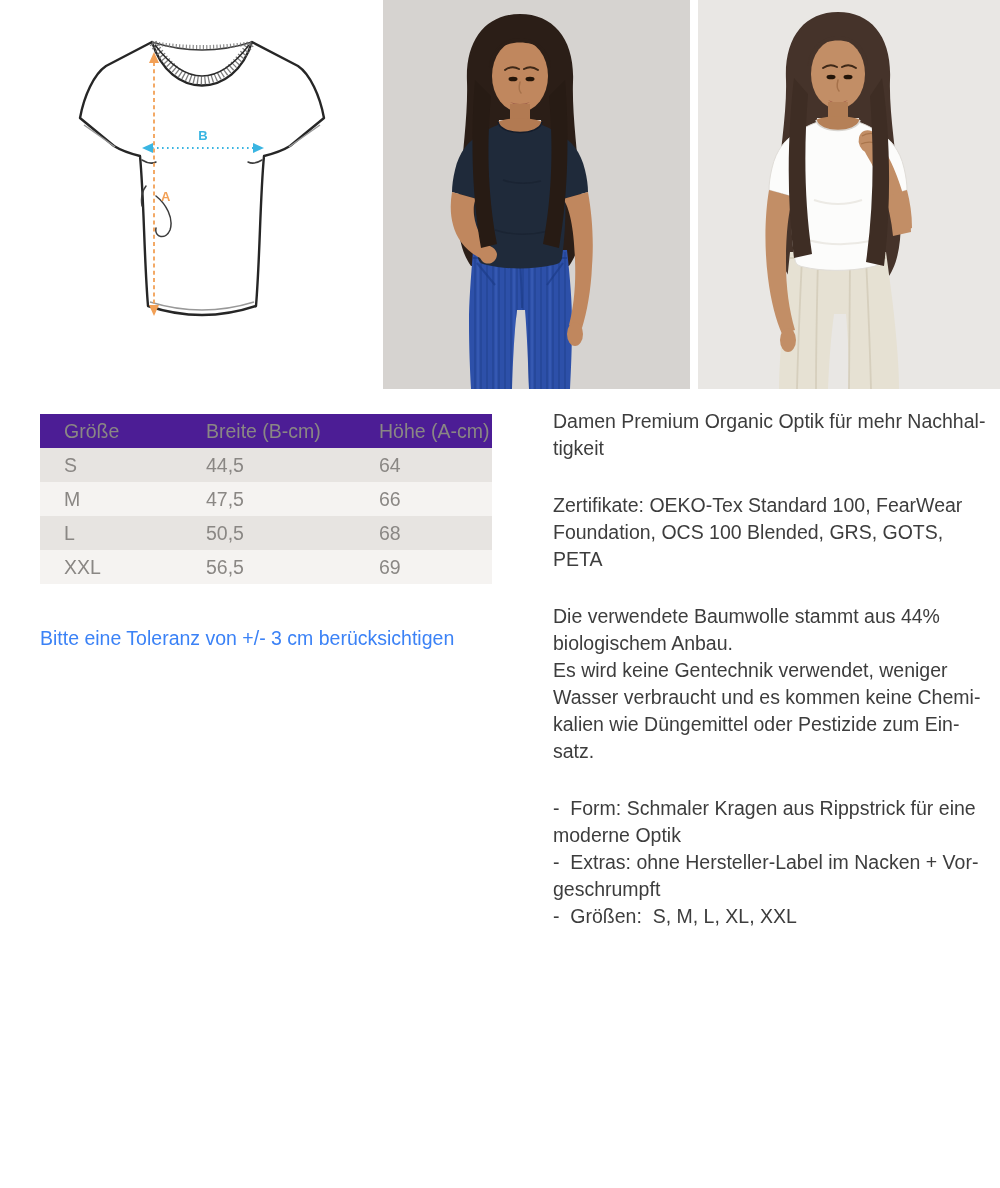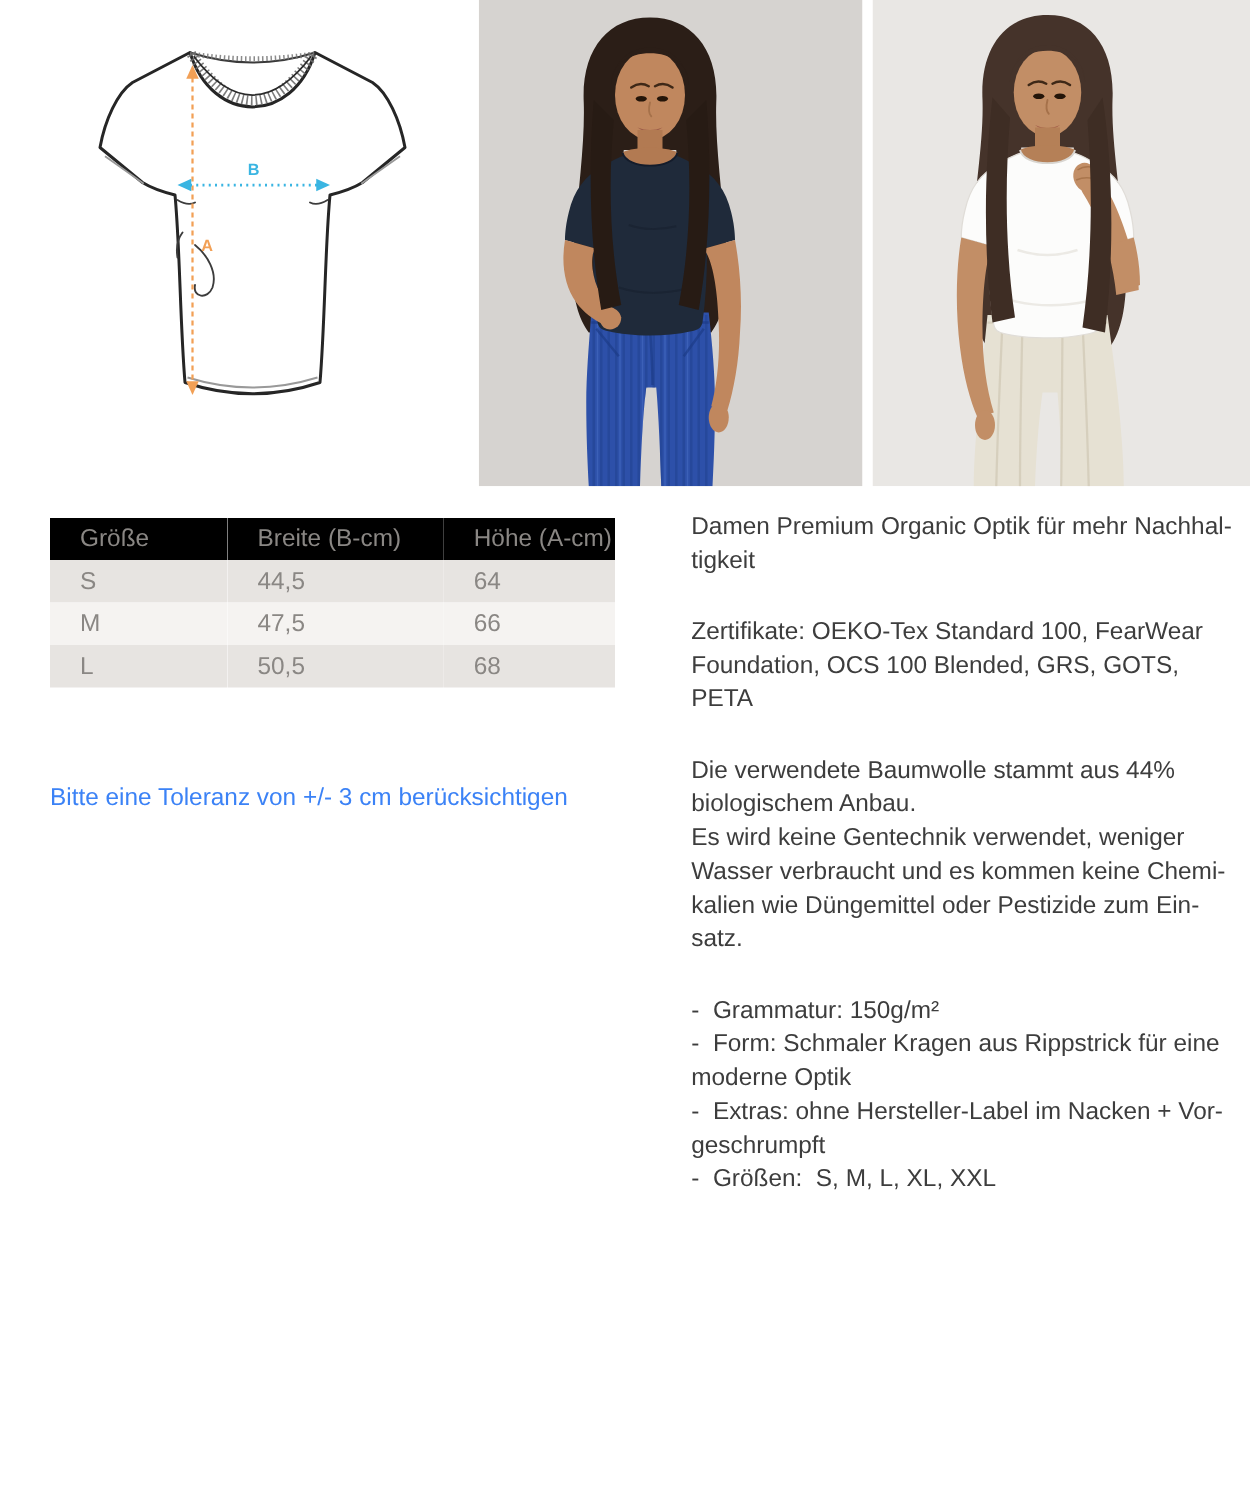--- a/index.html
+++ b/index.html
@@ -13,21 +13,21 @@
   .photos svg { display:block; cursor:pointer; }
 
   .size-table {
     position:absolute; left:40px; top:414px; width:452px;
     border-collapse:collapse; table-layout:fixed;
   }
   .size-table th, .size-table td {
     height:34px; font-weight:400; text-align:left; padding:0 0 0 24px;
     font-size:19.5px; color:#8a8784; white-space:nowrap; overflow:hidden;
   }
-  .size-table thead tr { background:#000000; }
+  .size-table thead tr { background:#4c1d95; }
   .size-table tbody tr:nth-child(odd)  { background:#e7e4e1; }
   .size-table tbody tr:nth-child(even) { background:#f5f3f1; }
 
   .tolerance {
     position:absolute; left:40px; top:625px;
     font-size:19.5px; line-height:27px; color:#3b82f6;
   }
   .description {
     position:absolute; left:553px; top:408px; width:436px;
     font-size:19.5px; line-height:27px; color:#3d3d3d; hyphens:manual;
@@ -218,29 +218,33 @@
     <tr>
       <td>M</td>
       <td>47,5</td>
       <td>66</td>
     </tr>
     <tr>
       <td>L</td>
       <td>50,5</td>
       <td>68</td>
     </tr>
+    <tr>
+      <td>XXL</td>
+      <td>56,5</td>
+      <td>69</td>
+    </tr>
   </tbody>
 </table>
 
 <div class="tolerance">Bitte eine Toleranz von +/- 3 cm berücksichtigen</div>
 
 <div class="description">
   <p>Damen Premium Organic Optik für mehr Nachhal­tigkeit</p>
   <p>Zertifikate: OEKO-Tex Standard 100, FearWear Foundation, OCS 100 Blended, GRS, GOTS, PETA</p>
   <p>Die verwendete Baumwolle stammt aus 44% biologischem Anbau.
 Es wird keine Gentechnik verwendet, weniger Wasser verbraucht und es kommen keine Chemi­kalien wie Düngemittel oder Pestizide zum Ein­satz.</p>
   <div class="bullets">
-    <div>-  Grammatur: 150g/m²</div>
     <div>-  Form: Schmaler Kragen aus Rippstrick für eine moderne Optik</div>
     <div>-  Extras: ohne Hersteller-Label im Nacken + Vor­geschrumpft</div>
     <div>-  Größen:  S, M, L, XL, XXL</div>
   </div>
 </div>
 
 </body></html>

